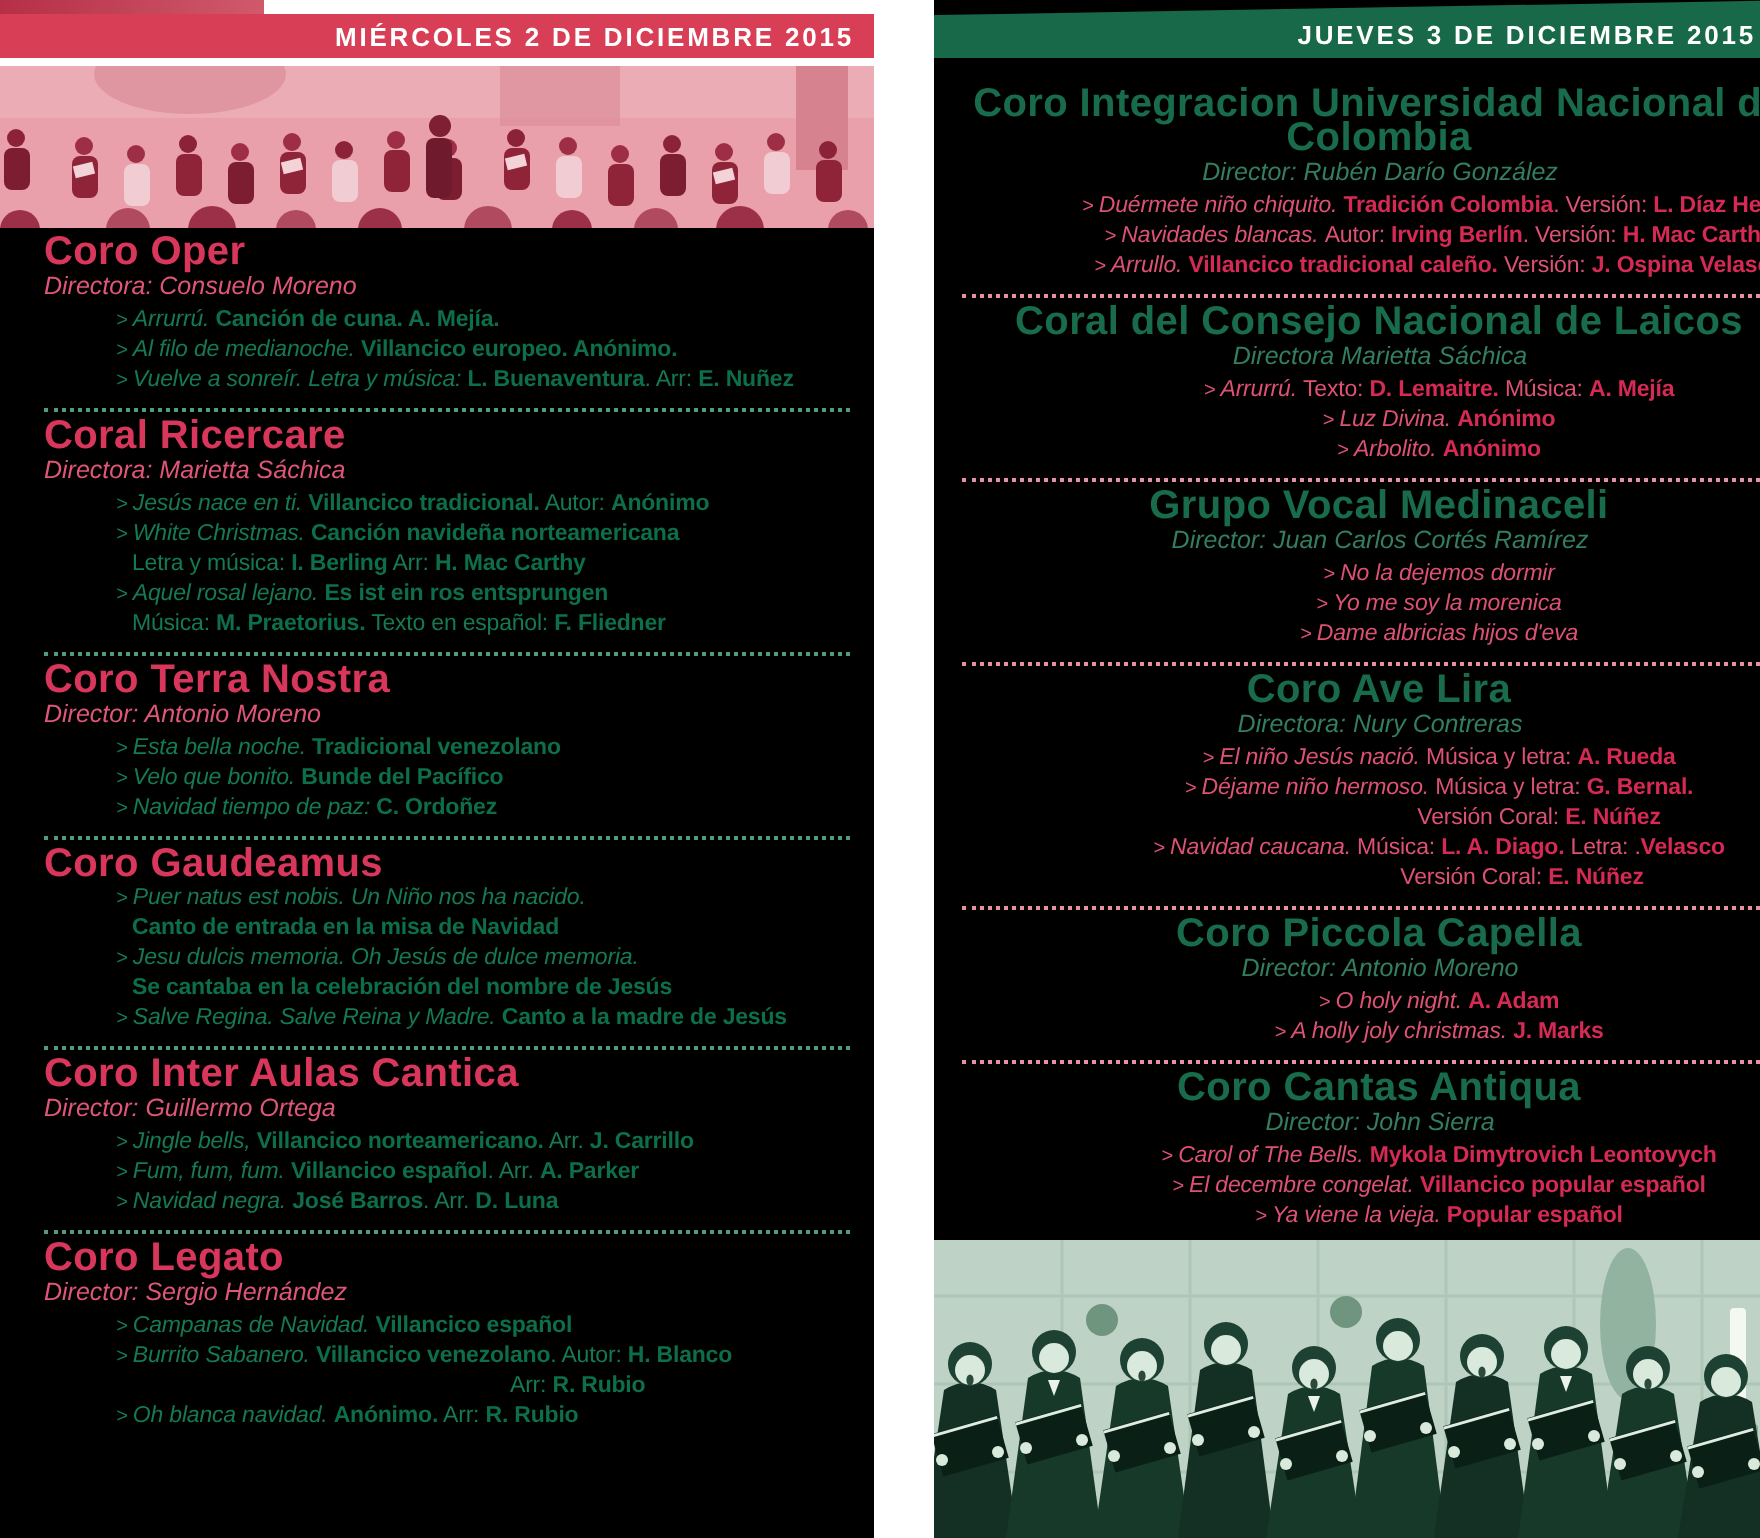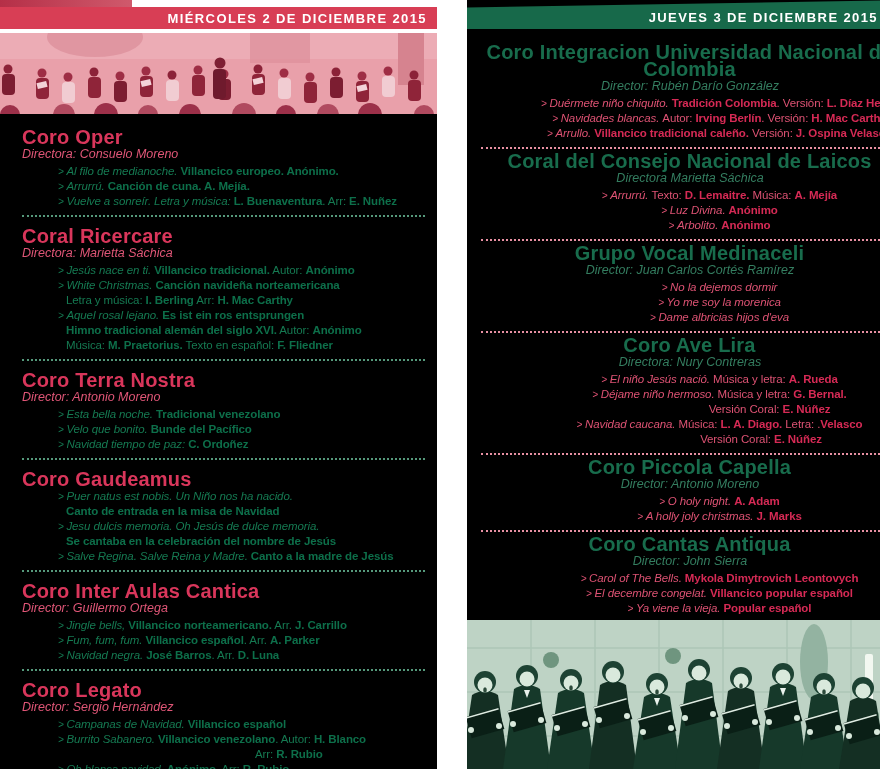--- a/index.html
+++ b/index.html
@@ -30,21 +30,21 @@
   .content-right{top:44px;}
 
   .sec{padding:0 6px 2px 0;}
   .title{font-size:20px;font-weight:bold;line-height:17px;margin:0 0 1px;padding-left:22px;letter-spacing:.2px;}
   .director{font-style:italic;font-size:12.5px;line-height:15px;margin:0 0 2px;padding-left:22px;}
   .line{font-size:11.5px;line-height:15px;margin:0;white-space:nowrap;letter-spacing:-0.1px;}
   .marker{font-style:italic;font-size:10px;}
   .s-i{font-style:italic;}
   .s-b{font-weight:bold;}
 
-  .col-left  .title{color:#d9365b;margin-top:11px;}
+  .col-left  .title{color:#d9365b;}
   .col-left  .director{color:#e05677;}
   .col-left  .line{color:#157a52;}
   .col-left  .s-b{color:#0d6f4a;}
   .col-left  .line{padding-left:58px;}
   .col-left  .cont{padding-left:66px;}
   .col-left  .dotted{border-bottom:2px dotted #55997b;margin:4px 12px 4px 22px;height:0;}
 
   .col-right .title{color:#186c4c;padding-left:14px;}
   .col-right .director{color:#347e60;padding-left:15px;}
   .col-right .line{color:#dd5273;padding-left:74px;}
@@ -117,33 +117,32 @@
           <circle cx="286" cy="82" r="10" fill="#9c3049"></circle>
           <circle cx="328" cy="82" r="11" fill="#b04a5f"></circle>
           <circle cx="370" cy="82" r="12" fill="#9c3049"></circle>
           <circle cx="424" cy="82" r="10" fill="#b04a5f"></circle>
         </svg>
     </div>
     <div class="content content-left" id="left-content">
         <div class="sec">
           <div class="title">Coro Oper</div>
           <div class="director">Directora: Consuelo Moreno</div>
+          <div class="line"><span class="marker">&gt; </span><span class="s-i">Arrurrú. </span><span class="s-b">Canción de cuna. A. Mejía.</span></div>
           <div class="line"><span class="marker">&gt; </span><span class="s-i">Al filo de medianoche. </span><span class="s-b">Villancico europeo. Anónimo.</span></div>
-          <div class="line"><span class="marker">&gt; </span><span class="s-i">Arrurrú. </span><span class="s-b">Canción de cuna. A. Mejía.</span></div>
           <div class="line"><span class="marker">&gt; </span><span class="s-i">Vuelve a sonreír. Letra y música: </span><span class="s-b">L. Buenaventura</span><span class="s-n">. Arr: </span><span class="s-b">E. Nuñez</span></div>
         </div>
         <div class="dotted"></div>
         <div class="sec">
           <div class="title">Coral Ricercare</div>
           <div class="director">Directora: Marietta Sáchica</div>
           <div class="line"><span class="marker">&gt; </span><span class="s-i">Jesús nace en ti. </span><span class="s-b">Villancico tradicional.</span><span class="s-n"> Autor: </span><span class="s-b">Anónimo</span></div>
           <div class="line"><span class="marker">&gt; </span><span class="s-i">White Christmas. </span><span class="s-b">Canción navideña norteamericana</span></div>
           <div class="line cont"><span class="s-n">Letra y música: </span><span class="s-b">I. Berling</span><span class="s-n">  Arr: </span><span class="s-b">H. Mac Carthy</span></div>
           <div class="line"><span class="marker">&gt; </span><span class="s-i">Aquel rosal lejano. </span><span class="s-b">Es ist ein ros entsprungen</span></div>
-          <div class="line cont"><span class="s-b">Himno tradicional alemán del siglo XVI.</span><span class="s-n"> Autor: </span><span class="s-b">Anónimo</span></div>
           <div class="line cont"><span class="s-n">Música: </span><span class="s-b">M. Praetorius.</span><span class="s-n"> Texto en español: </span><span class="s-b">F. Fliedner</span></div>
         </div>
         <div class="dotted"></div>
         <div class="sec">
           <div class="title">Coro Terra Nostra</div>
           <div class="director">Director: Antonio Moreno</div>
           <div class="line"><span class="marker">&gt; </span><span class="s-i">Esta bella noche. </span><span class="s-b">Tradicional venezolano</span></div>
           <div class="line"><span class="marker">&gt; </span><span class="s-i">Velo que bonito. </span><span class="s-b">Bunde del Pacífico</span></div>
           <div class="line"><span class="marker">&gt; </span><span class="s-i">Navidad tiempo de paz: </span><span class="s-b">C. Ordoñez</span></div>
         </div>

